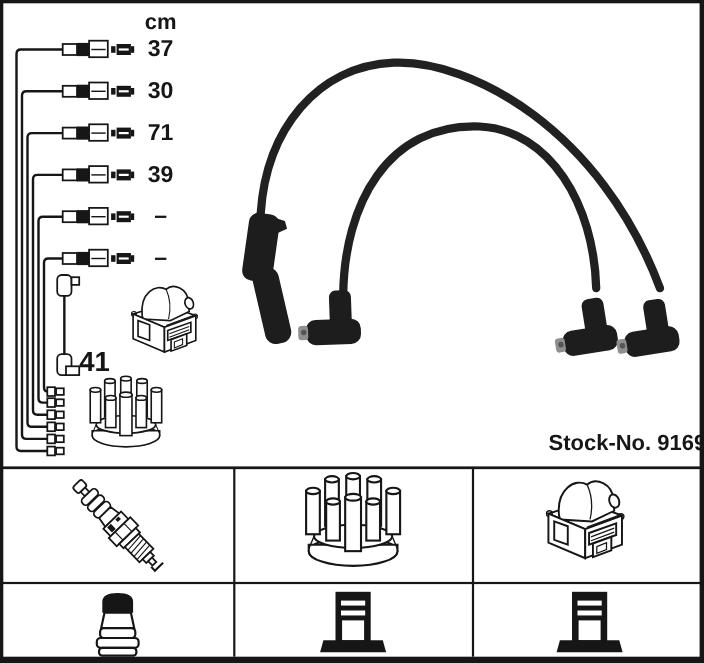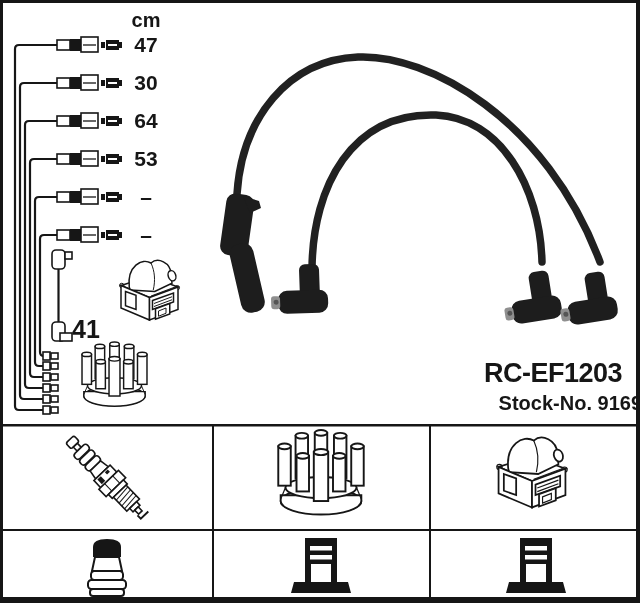--- a/index.html
+++ b/index.html
@@ -221,24 +221,23 @@
     <g>
       <rect class="f" x="0" y="0" width="640" height="3"></rect>
       <rect class="f" x="0" y="597" width="640" height="6"></rect>
       <rect class="f" x="0" y="0" width="3" height="603"></rect>
       <rect class="f" x="636" y="0" width="4" height="603"></rect>
     </g>
   </svg>
 
   <div class="lbl unit">cm</div>
 
-  <div class="lbl len" style="top:33px">47</div>
+  <div class="lbl len" style="top:33px">37</div>
   <div class="lbl len" style="top:71px">30</div>
-  <div class="lbl len" style="top:109px">64</div>
-  <div class="lbl len" style="top:147px">53</div>
+  <div class="lbl len" style="top:109px">71</div>
+  <div class="lbl len" style="top:147px">39</div>
   <div class="lbl len" style="top:185px">–</div>
   <div class="lbl len" style="top:223px">–</div>
 
   <div class="lbl coilLen">41</div>
 
-  <div class="ref">RC-EF1203</div>
   <div class="stock">Stock-No. 9169</div>
 </div>
 
 </body></html>

